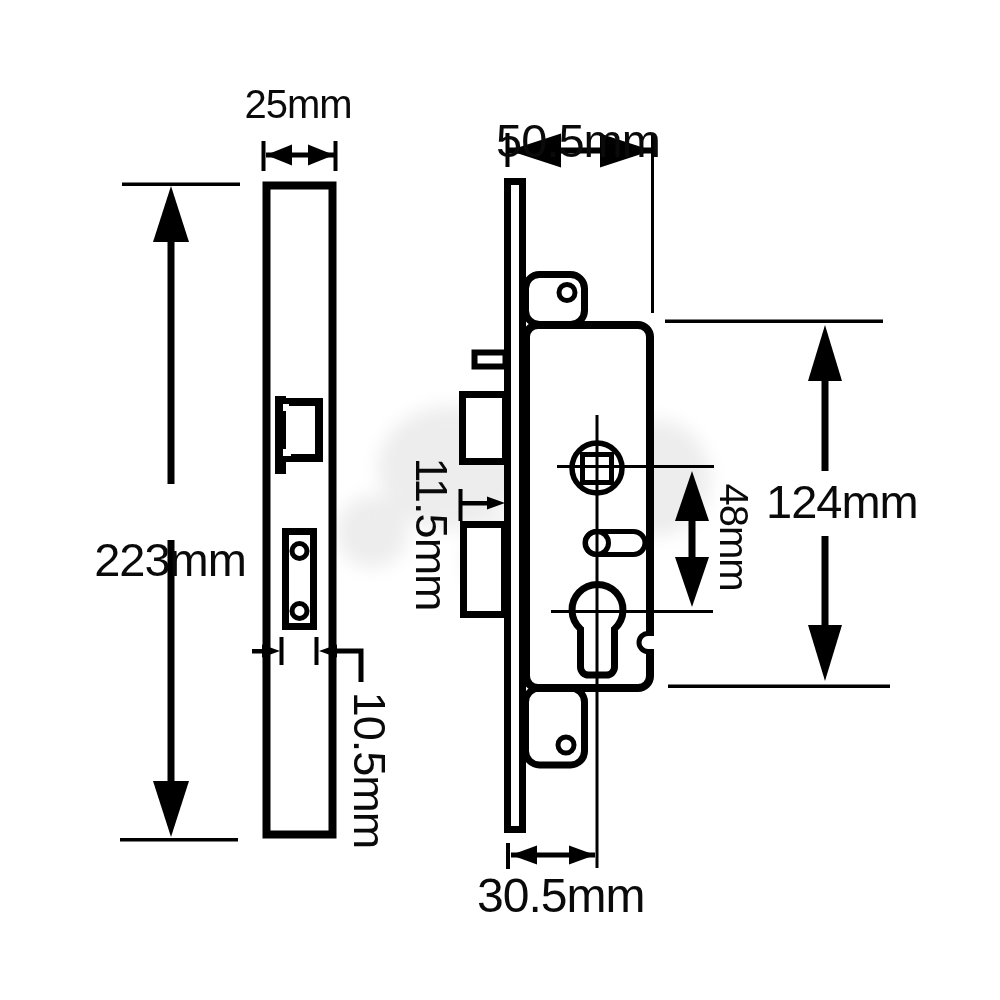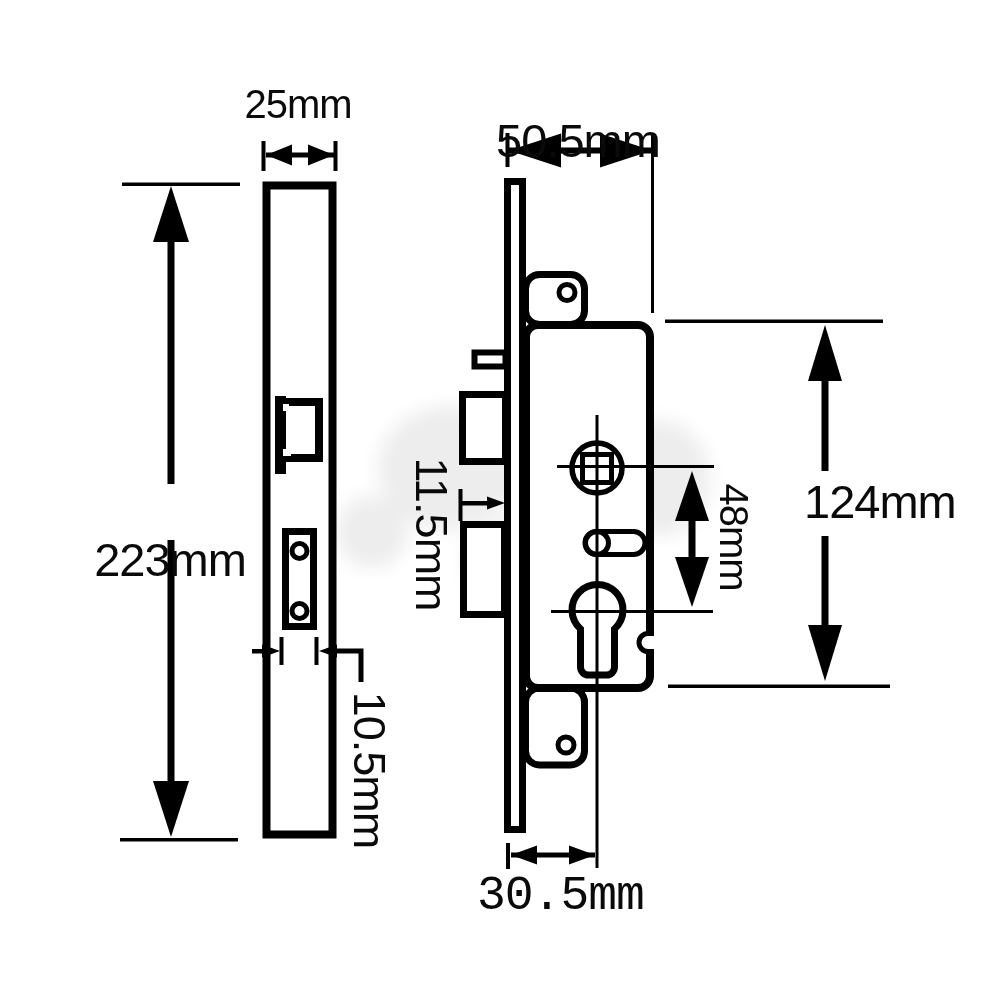--- a/index.html
+++ b/index.html
@@ -157,23 +157,23 @@
       </g>
     </g>
   </svg>
 
   <div class="dim-label" style="left:232px;top:84px;width:132px;font-size:40px;">25mm</div>
 
   <div class="dim-label" style="left:494px;top:77px;width:168px;margin-top:40px;">50.5mm</div>
 
   <div class="dim-label" style="left:92px;top:488px;width:156px;margin-top:48px;">223mm</div>
 
-  <div class="dim-label" style="left:766px;top:478px;width:146px;margin-left:38px;">124mm</div>
+  <div class="dim-label" style="left:766px;top:478px;width:146px;">124mm</div>
 
   <div class="dim-label rot" style="left:677px;top:515px;width:110px;height:44px;font-size:40px;">48mm</div>
 
   <div class="dim-label rot" style="left:351px;top:511px;width:160px;height:46px;font-size:45px;">11.5mm</div>
 
   <div class="dim-label rot" style="left:284px;top:747px;width:170px;height:46px;font-size:45px;">10.5mm</div>
 
-  <div class="dim-label" style="left:477px;top:872px;width:162px;font-size:48px;font-family:Liberation Mono, monospace;">30.5mm</div>
+  <div class="dim-label" style="left:477px;top:872px;width:162px;font-size:48px;">30.5mm</div>
 
 </div>
 
 </body></html>

